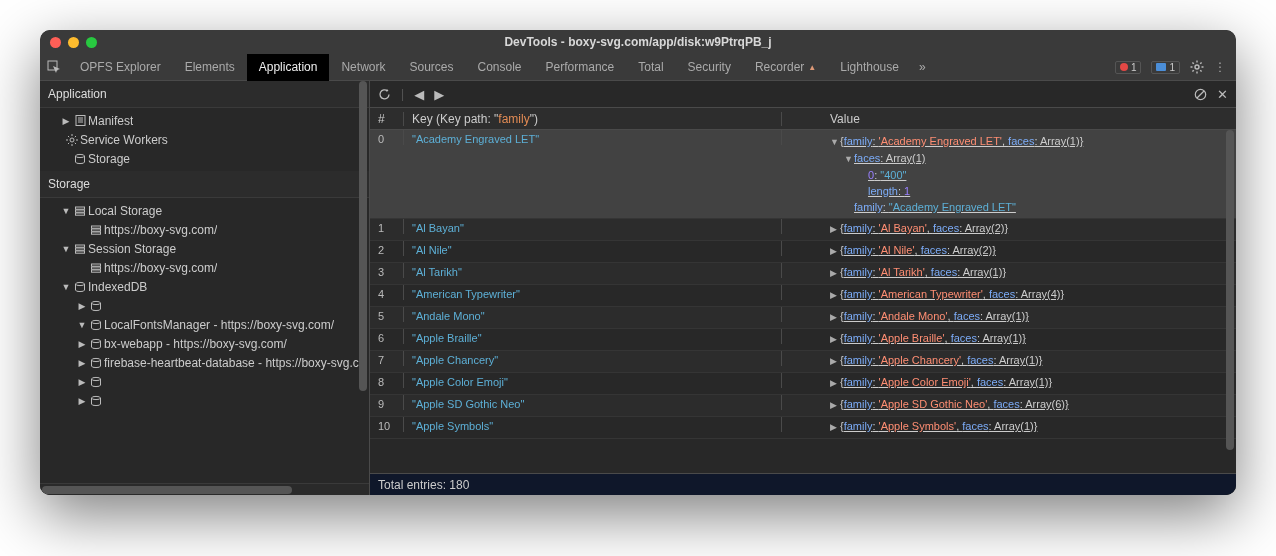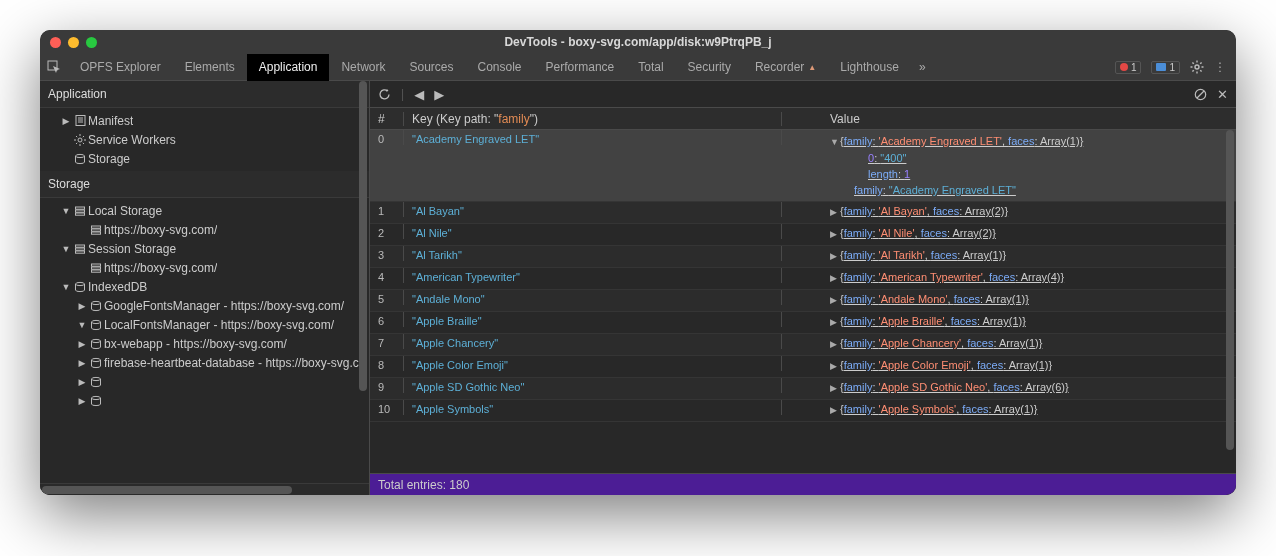--- a/index.html
+++ b/index.html
@@ -63,21 +63,21 @@
 .row.sel { background: #424242; }
 .row .col-idx { color: #bbb; padding-top: 3px; }
 .row .col-key { color: #5db0d7; padding-top: 3px; }
 .row .col-val { color: #ccc; padding: 3px 8px 3px 8px; text-decoration: underline; }
 .s-key { color: #7cacf8; }
 .s-str { color: #ff8e73; }
 .s-num { color: #9980ff; }
 .s-cyan { color: #5db0d7; }
 .expand .line { display: block; line-height: 16px; }
 .tri { color: #aaa; font-size: 9px; display: inline-block; width: 10px; }
-.footer { height: 22px; border-top: 1px solid #4a4a4a; display: flex; align-items: center; padding: 0 8px; color: #ccc; background: #4c1d95; }
+.footer { height: 22px; border-top: 1px solid #4a4a4a; display: flex; align-items: center; padding: 0 8px; color: #ccc; background: #0f172a; }
 .content-track { position: absolute; right: 2px; top: 0; bottom: 0; width: 8px; }
 .content-thumb { position: absolute; top: 0; width: 8px; height: 320px; background: #555; border-radius: 4px; }
 
 svg { display: block; }
 </style>
 </head>
 <body>
 
 <div class="shadow"></div>
 <div class="window">
@@ -149,21 +149,21 @@
               <span class="ic">
                 <svg width="13" height="13" viewBox="0 0 13 13">
                   <rect x="2" y="1.5" width="9" height="10" fill="none" stroke="#bbb"></rect>
                   <line x1="4" y1="4" x2="9" y2="4" stroke="#bbb"></line>
                   <line x1="4" y1="6" x2="9" y2="6" stroke="#bbb"></line>
                   <line x1="4" y1="8" x2="9" y2="8" stroke="#bbb"></line>
                 </svg>
               </span>
               <span class="lbl">Manifest</span>
             </div>
-            <div class="tree-row" style="padding-left: 20px;">
+            <div class="tree-row" style="padding-left: 12px;">
               <span class="tw"></span>
               <span class="ic">
                 <svg width="12" height="12" viewBox="0 0 12 12">
                   <circle cx="6" cy="6" r="2" fill="none" stroke="#bbb"></circle>
                   <g stroke="#bbb">
                     <line x1="6" y1="0" x2="6" y2="2"></line>
                     <line x1="6" y1="10" x2="6" y2="12"></line>
                     <line x1="0" y1="6" x2="2" y2="6"></line>
                     <line x1="10" y1="6" x2="12" y2="6"></line>
                     <line x1="2" y1="2" x2="3.2" y2="3.2"></line>
@@ -243,21 +243,20 @@
               <span class="lbl">IndexedDB</span>
             </div>
             <div class="tree-row" style="padding-left: 36px;">
               <span class="tw">▶</span>
               <span class="ic">
                 <svg width="12" height="12" viewBox="0 0 12 12">
                   <ellipse cx="6" cy="3" rx="4.5" ry="1.6" fill="none" stroke="#bbb"></ellipse>
                   <path d="M1.5 3 V9 A4.5 1.6 0 0 0 10.5 9 V3" fill="none" stroke="#bbb"></path>
                 </svg>
               </span>
-              <span class="lbl">GoogleFontsManager - https://boxy-svg.com/</span>
             </div>
             <div class="tree-row" style="padding-left: 36px;">
               <span class="tw">▼</span>
               <span class="ic">
                 <svg width="12" height="12" viewBox="0 0 12 12">
                   <ellipse cx="6" cy="3" rx="4.5" ry="1.6" fill="none" stroke="#bbb"></ellipse>
                   <path d="M1.5 3 V9 A4.5 1.6 0 0 0 10.5 9 V3" fill="none" stroke="#bbb"></path>
                 </svg>
               </span>
               <span class="lbl">LocalFontsManager - https://boxy-svg.com/</span>
@@ -337,20 +336,21 @@
         <div class="col-val">Value</div>
       </div>
 
       <div class="rows" id="rows-host">
         <div class="row sel">
             <div class="col-idx">0</div>
             <div class="col-key">"Academy Engraved LET"</div>
             <div class="col-val">
               <div class="expand">
                 <span class="line"><span class="tri">▼</span>{<span class="s-key">family</span>: <span class="s-str">'Academy Engraved LET'</span>, <span class="s-key">faces</span>: Array(1)}</span>
+                <span class="line" style="padding-left:14px"><span class="tri">▼</span><span class="s-key">faces</span>: Array(1)</span>
                 <span class="line" style="padding-left:38px"><span class="s-num">0</span>: <span class="s-cyan">"400"</span></span>
                 <span class="line" style="padding-left:38px"><span class="s-key">length</span>: <span class="s-num">1</span></span>
                 <span class="line" style="padding-left:24px"><span class="s-key">family</span>: <span class="s-cyan">"Academy Engraved LET"</span></span>
               </div>
             </div>
           </div>
           <div class="row">
             <div class="col-idx">1</div>
             <div class="col-key">"Al Bayan"</div>
             <div class="col-val"><span class="tri">▶</span>{<span class="s-key">family</span>: <span class="s-str">'Al Bayan'</span>, <span class="s-key">faces</span>: Array(2)}</div>

